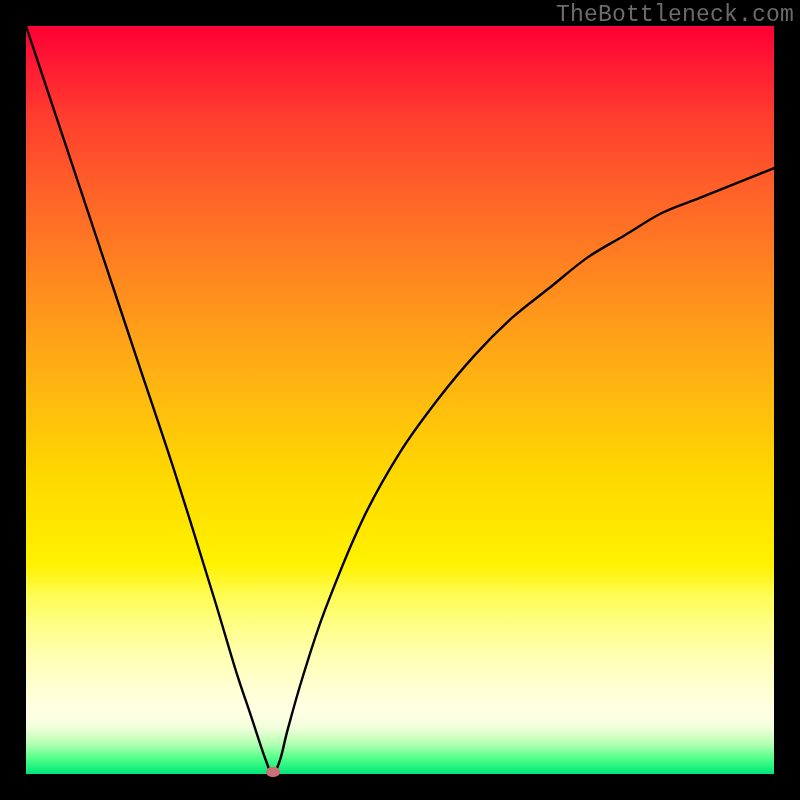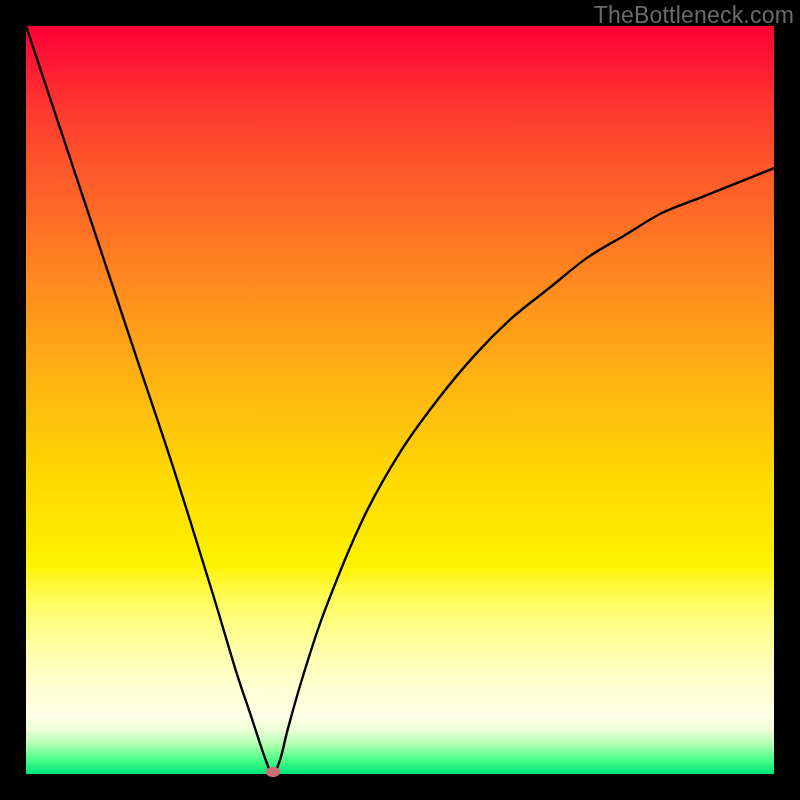--- a/index.html
+++ b/index.html
@@ -52,21 +52,21 @@
     position: absolute;
     left: 0;
     top: 0;
     width: 748px;
     height: 748px;
   }
   .watermark {
     position: absolute;
     top: 2px;
     right: 6px;
-    font-family: Liberation Sans, sans-serif;
+    font-family: Liberation Mono, monospace;
     font-size: 23px;
     font-weight: 500;
     color: #6b6b6b;
     letter-spacing: 0.2px;
   }
   .marker {
     position: absolute;
     width: 14px;
     height: 10px;
     border-radius: 6px / 5px;

